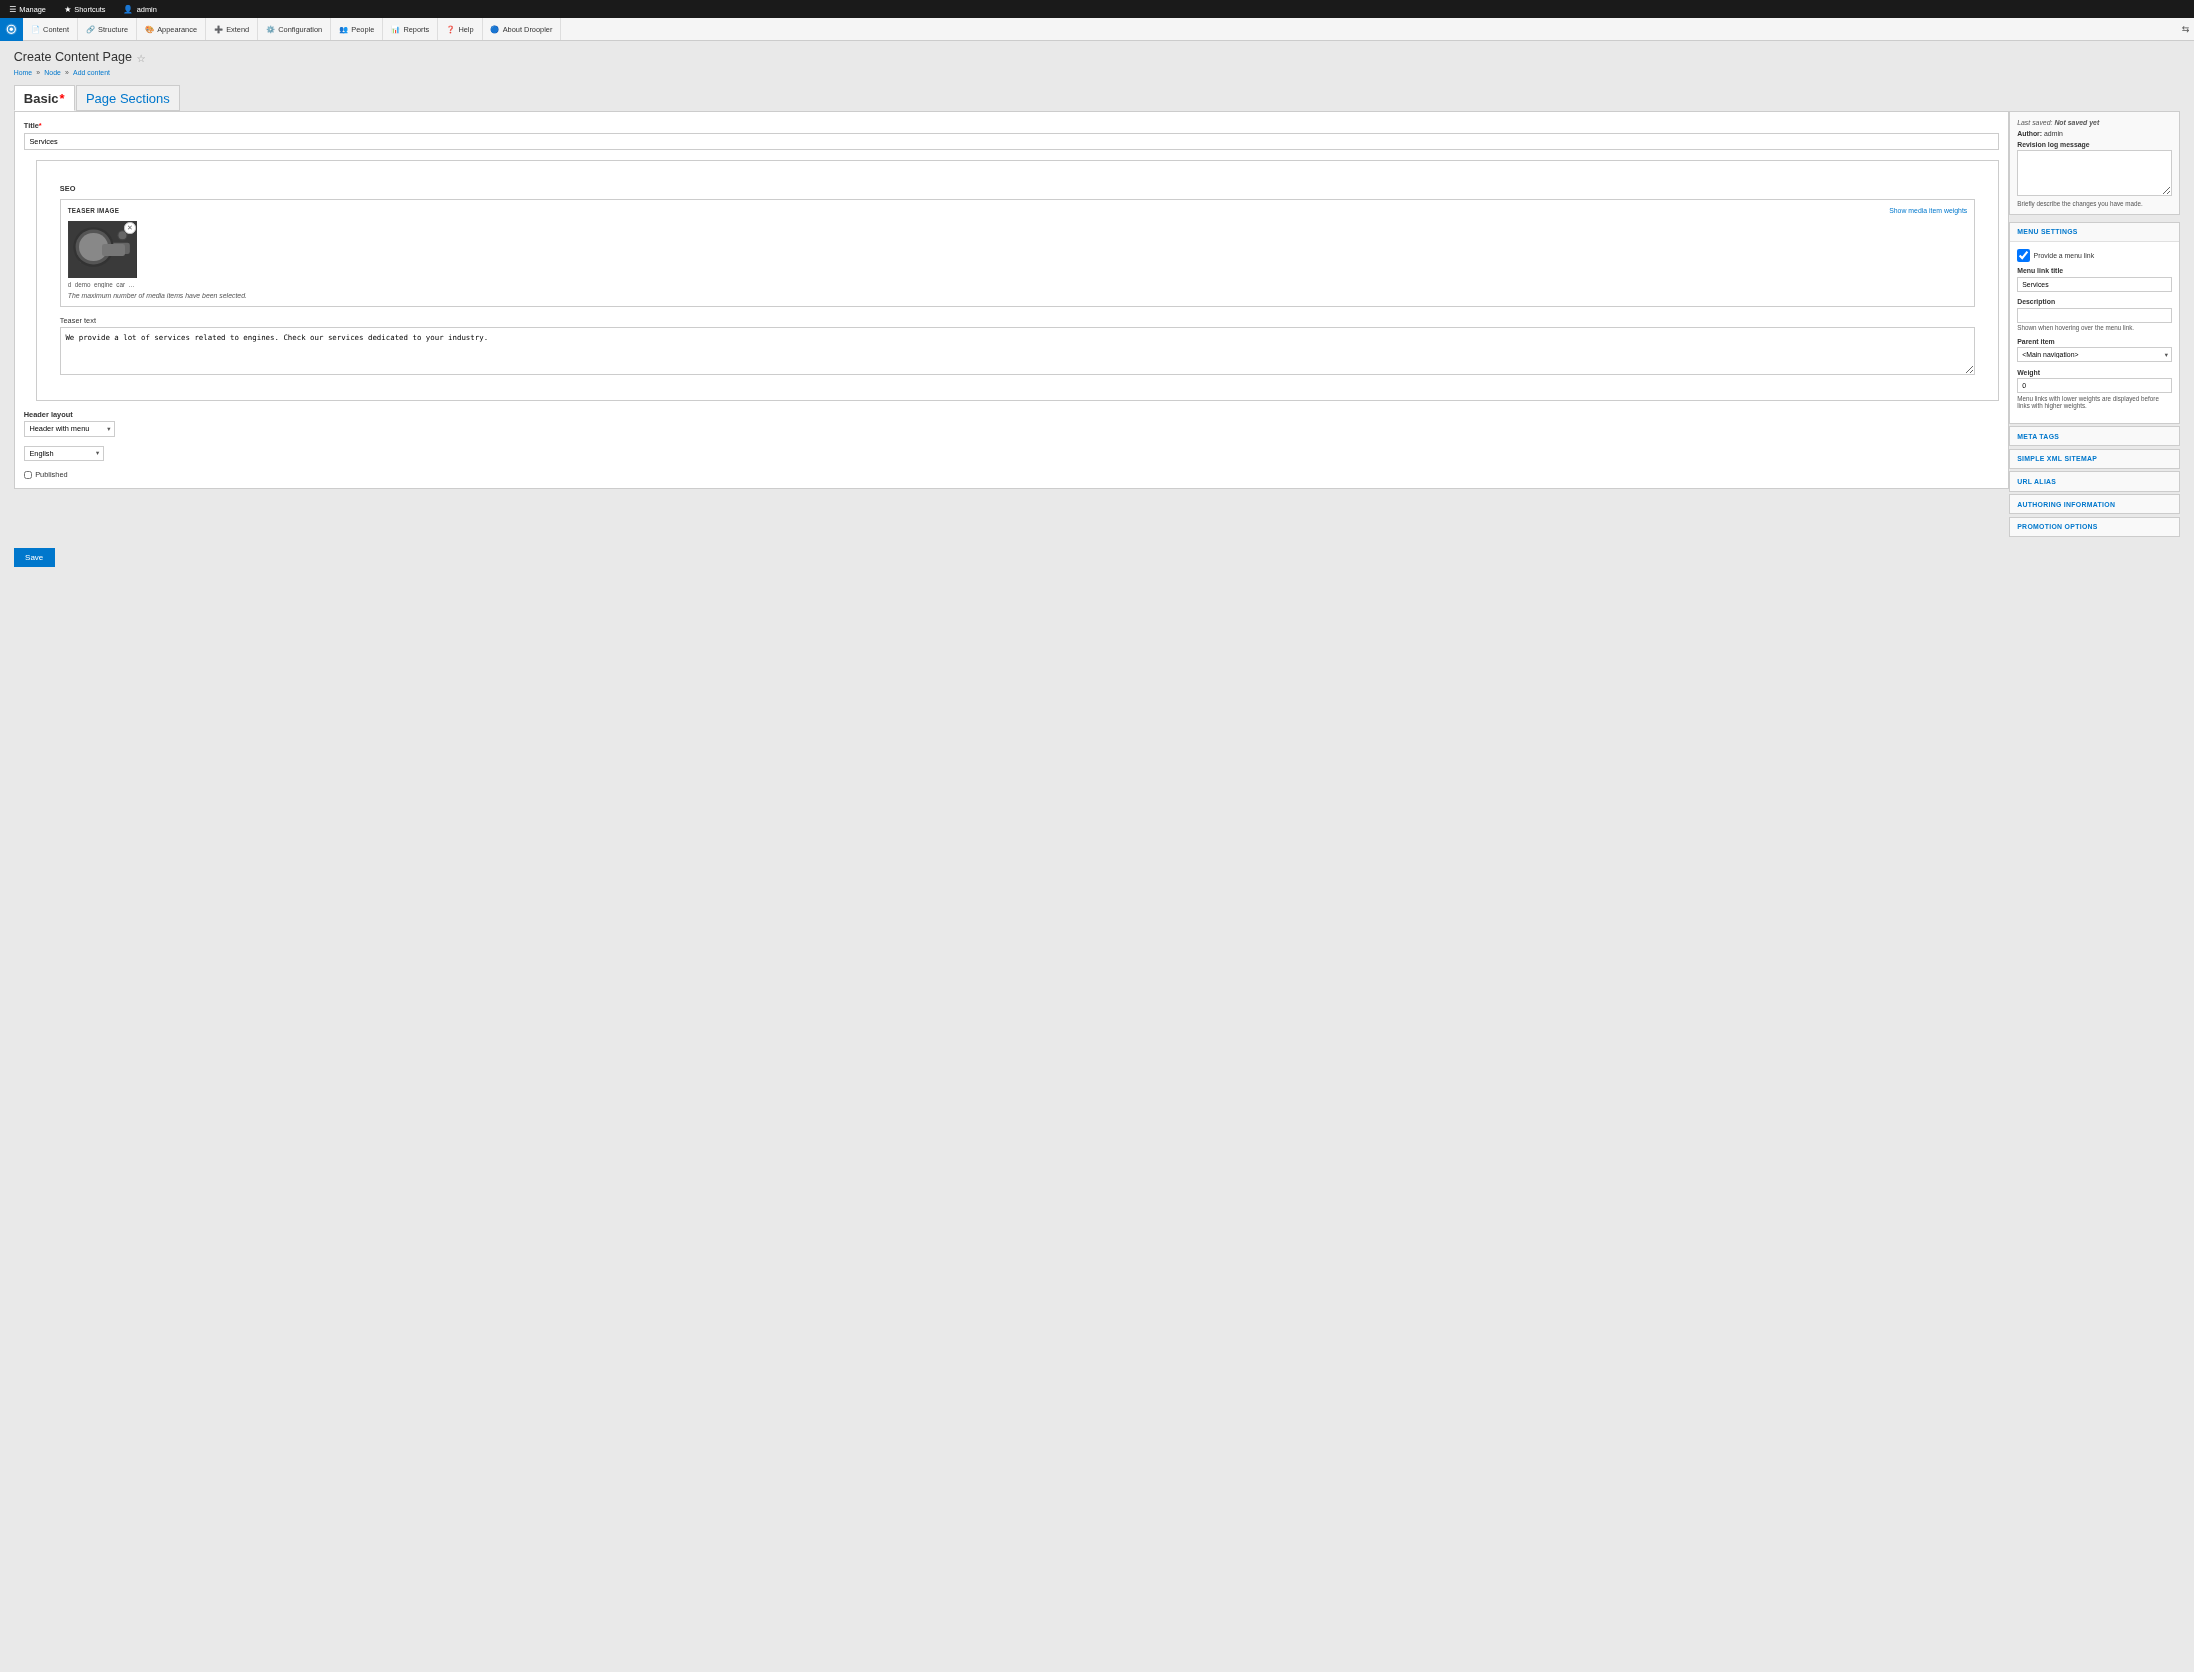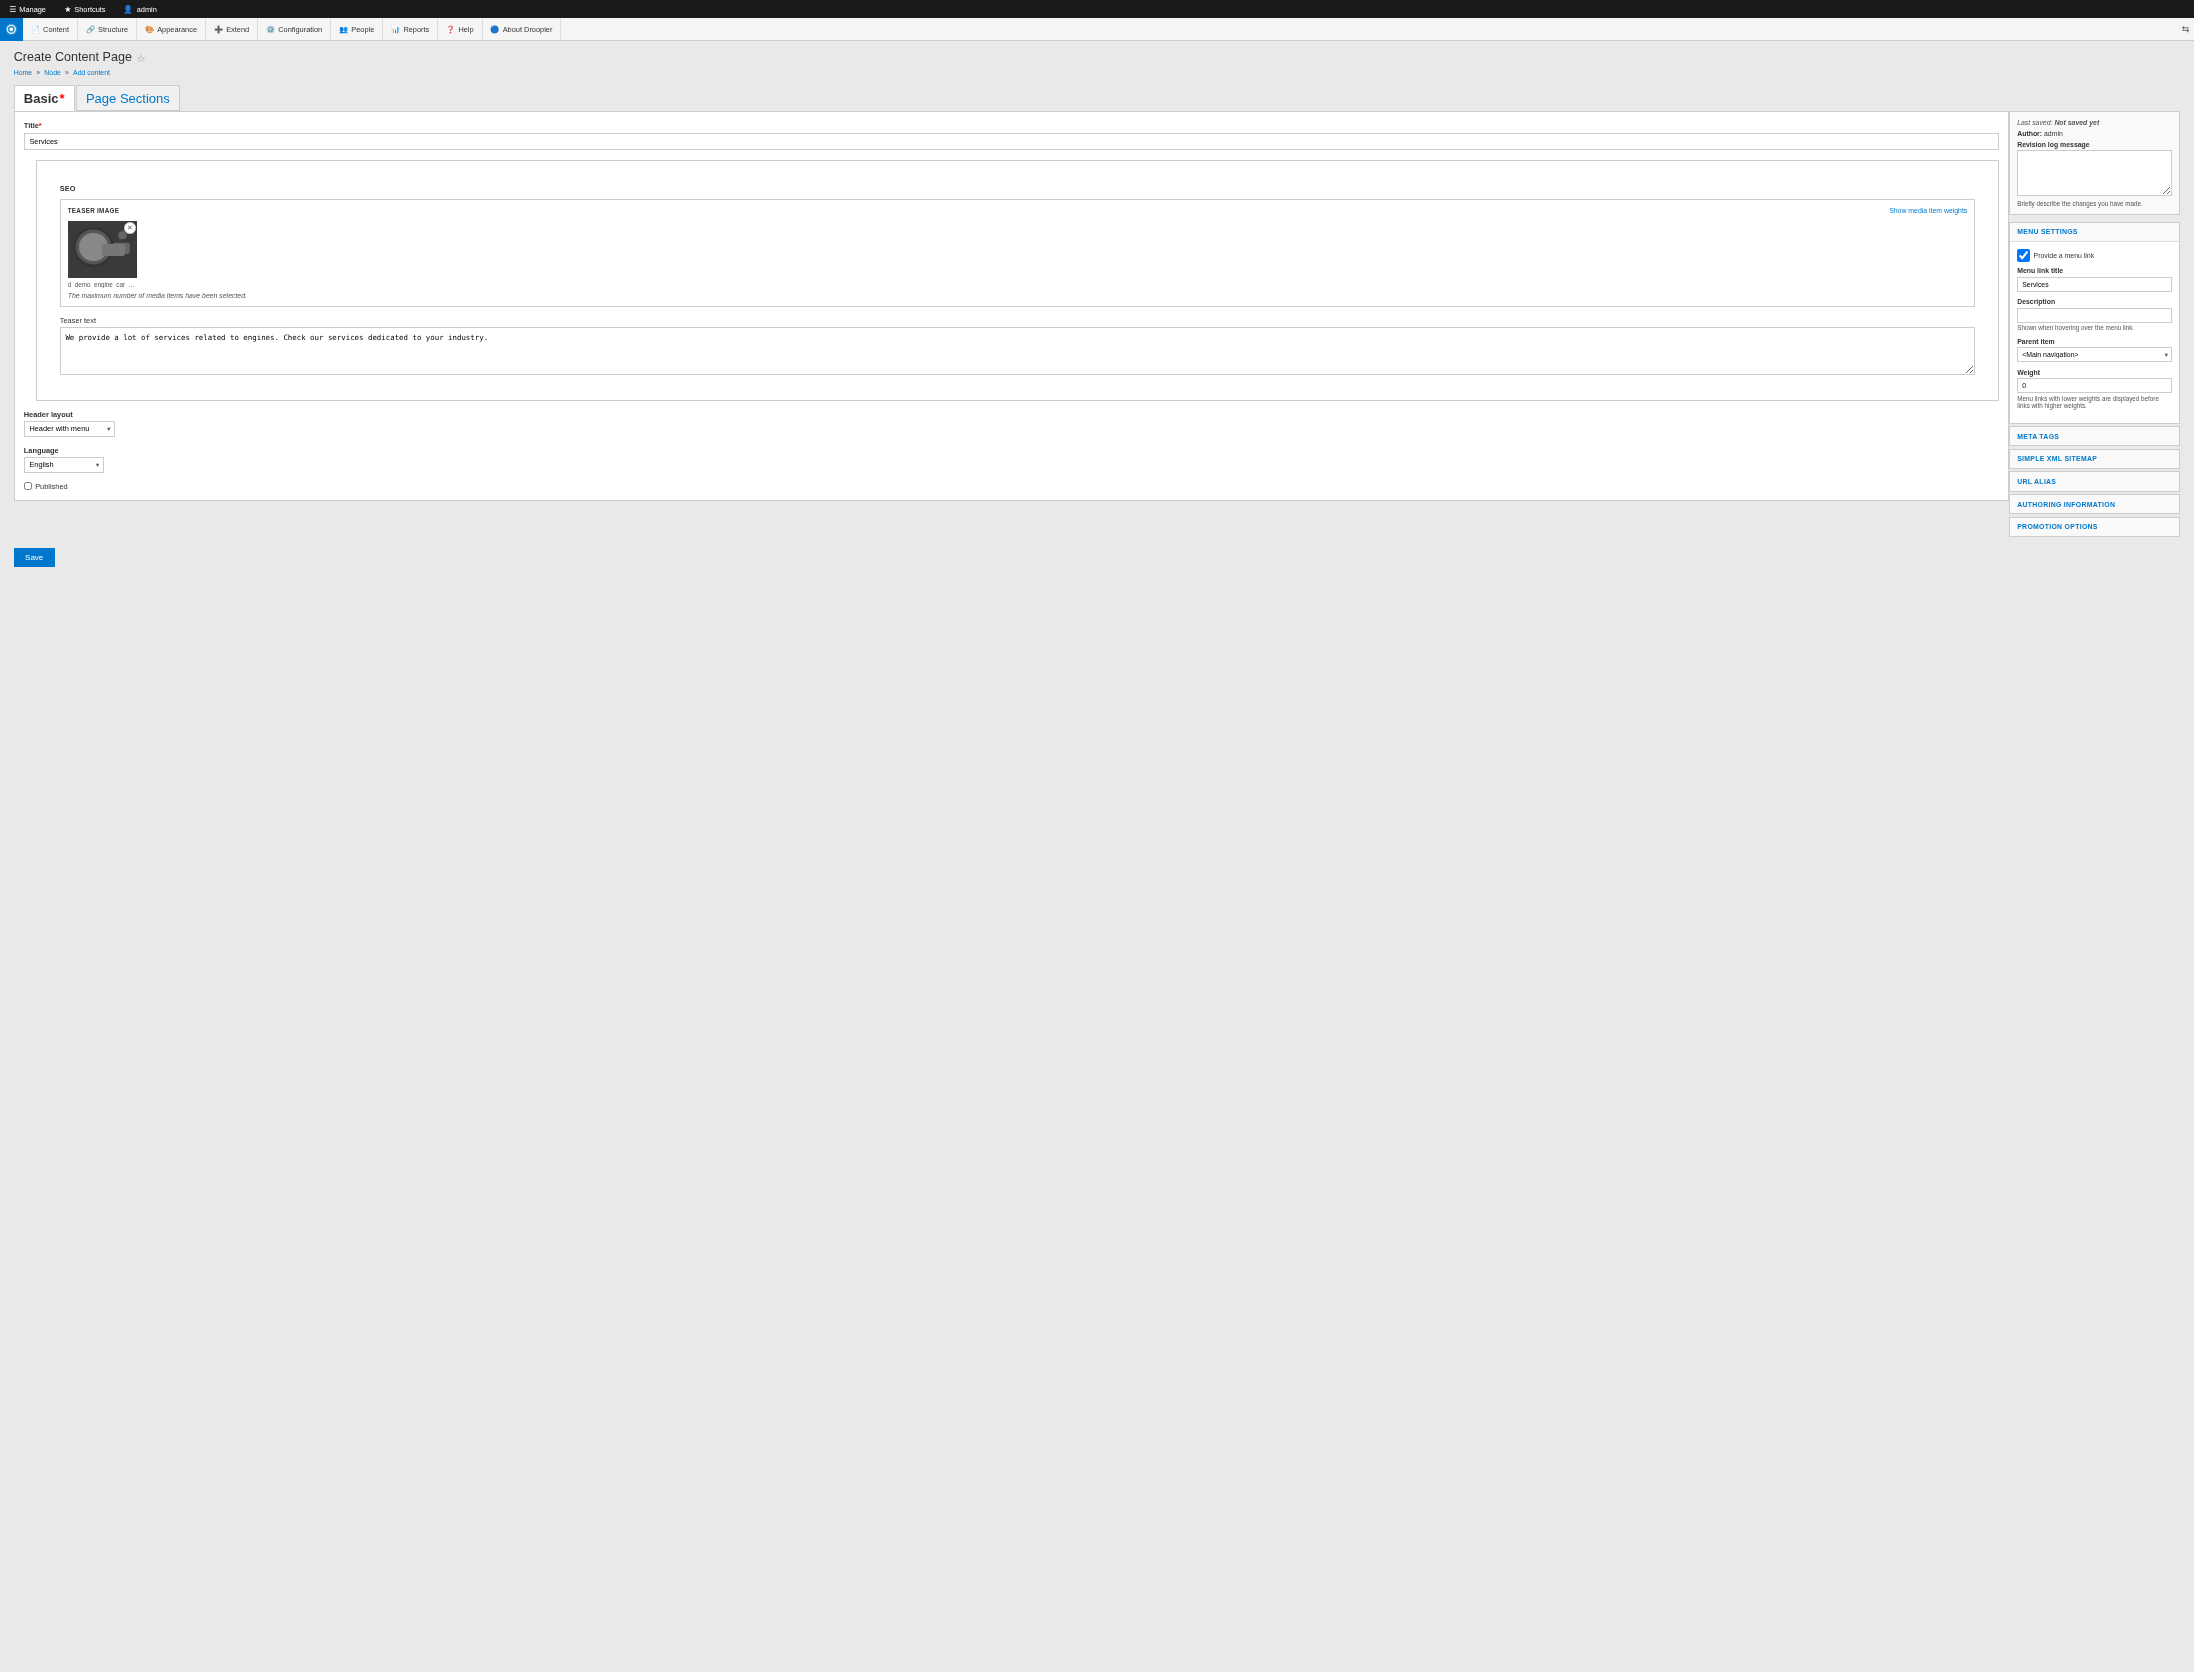--- a/index.html
+++ b/index.html
@@ -583,21 +583,20 @@
           <select class="form-select">
             <option>Header with menu</option>
             <option>Header without menu</option>
             <option>Full width header</option>
           </select>
           <span class="select-arrow">▼</span>
         </div>
       </div>
 
       <div class="form-group">
-        <label class="form-label">Language</label>
         <div class="select-wrapper">
           <select class="form-select">
             <option>English</option>
             <option>Polish</option>
             <option>German</option>
           </select>
           <span class="select-arrow">▼</span>
         </div>
       </div>
 

